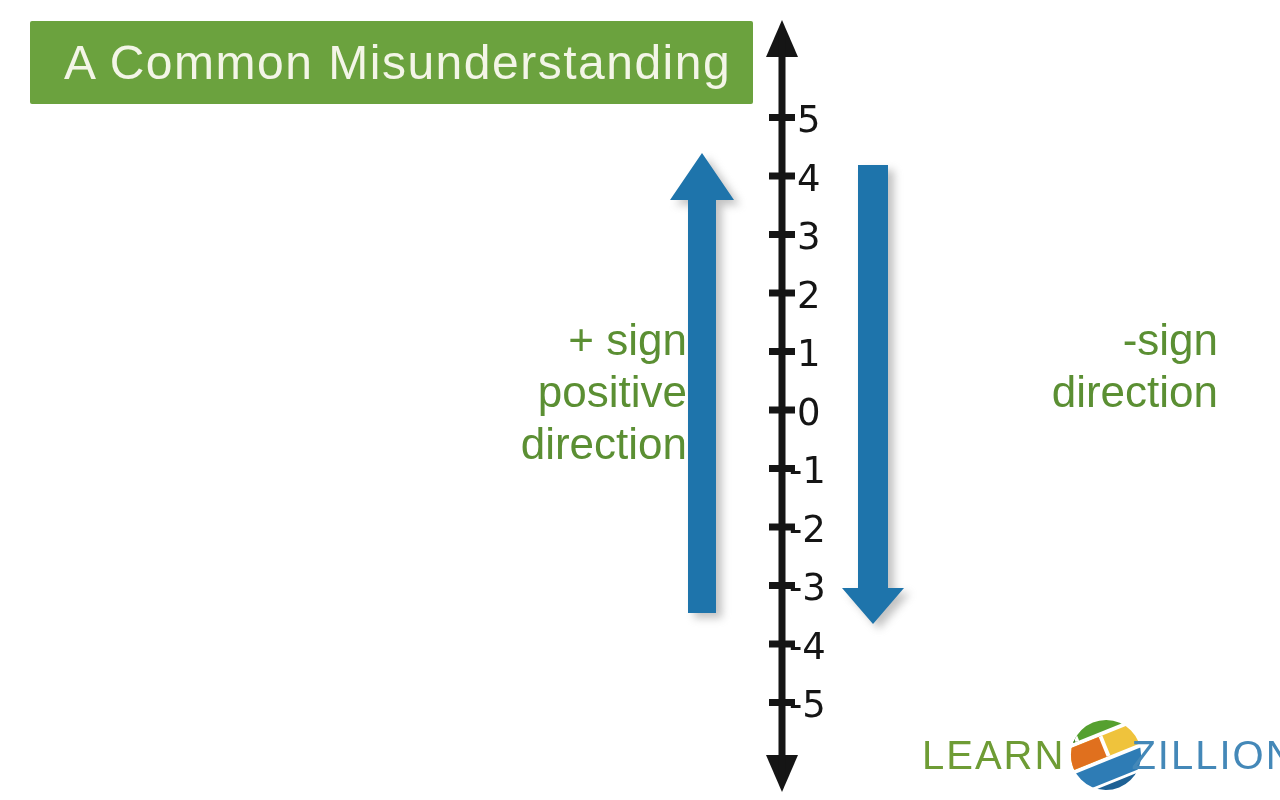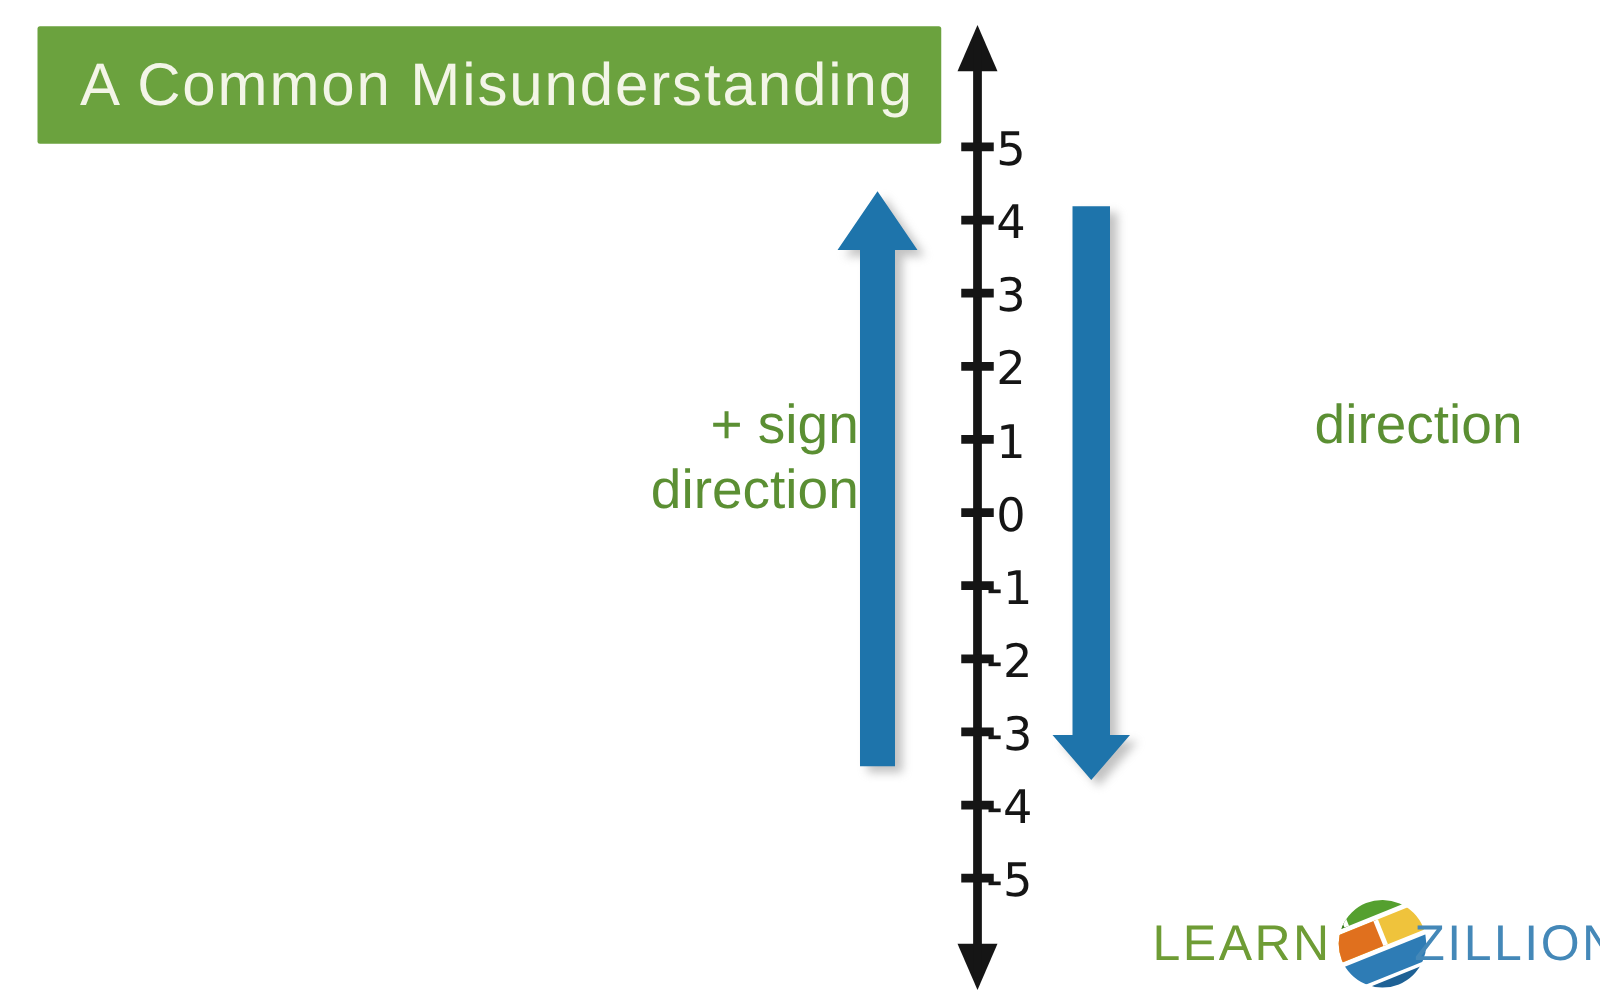--- a/index.html
+++ b/index.html
@@ -2,21 +2,21 @@
 <html style="--banner_bg: #6BA23E; --banner_text: #F3F5E7; --label_green: #5B8F33; --arrow_blue: #1E74AB; --line_color: #151515; --logo_learn: #6E9C35; --logo_zillion: #4488B8; --globe_dark_green: #3A7C21; --globe_light_green: #55A02F; --globe_orange: #E0701E; --globe_yellow: #EFC33C; --globe_blue: #2E7CB5; --globe_deep_blue: #1E6195;"><head>
 <meta charset="utf-8">
 <style>
   html,body{margin:0;padding:0;}
   body{
     width:1280px;height:800px;position:relative;overflow:hidden;
     background:#ffffff;
     font-family:"Liberation Sans", sans-serif;
   }
   .banner{
-    position:absolute;left:30px;top:21px;width:723px;height:94px;
+    position:absolute;left:30px;top:21px;width:723px;height:83px;
     background:var(--banner_bg);
     display:flex;align-items:center;
     border-radius:2px;
   }
   .banner-title{
     color:var(--banner_text);
     font-size:48px;letter-spacing:1.5px;font-weight:400;
     padding-left:34px;white-space:nowrap;
   }
   .side-label{
@@ -55,24 +55,26 @@
 </style>
 </head>
 <body>
 
 <div class="banner">
   <span class="banner-title">A Common Misunderstanding</span>
 </div>
 
 <div class="side-label left">
   <div>+ sign</div>
+  <div>positive</div>
   <div>direction</div>
 </div>
 
 <div class="side-label right">
+  <div>-sign</div>
   <div>direction</div>
 </div>
 
 <svg class="big-arrow up" viewBox="0 0 90 480">
   <polygon points="42,8 74,55 56,55 56,468 28,468 28,55 10,55" fill="#1E74AB"></polygon>
 </svg>
 
 <svg class="big-arrow down" viewBox="0 0 90 480">
   <polygon points="23,5 53,5 53,428 69,428 38,464 7,428 23,428" fill="#1E74AB"></polygon>
 </svg>

